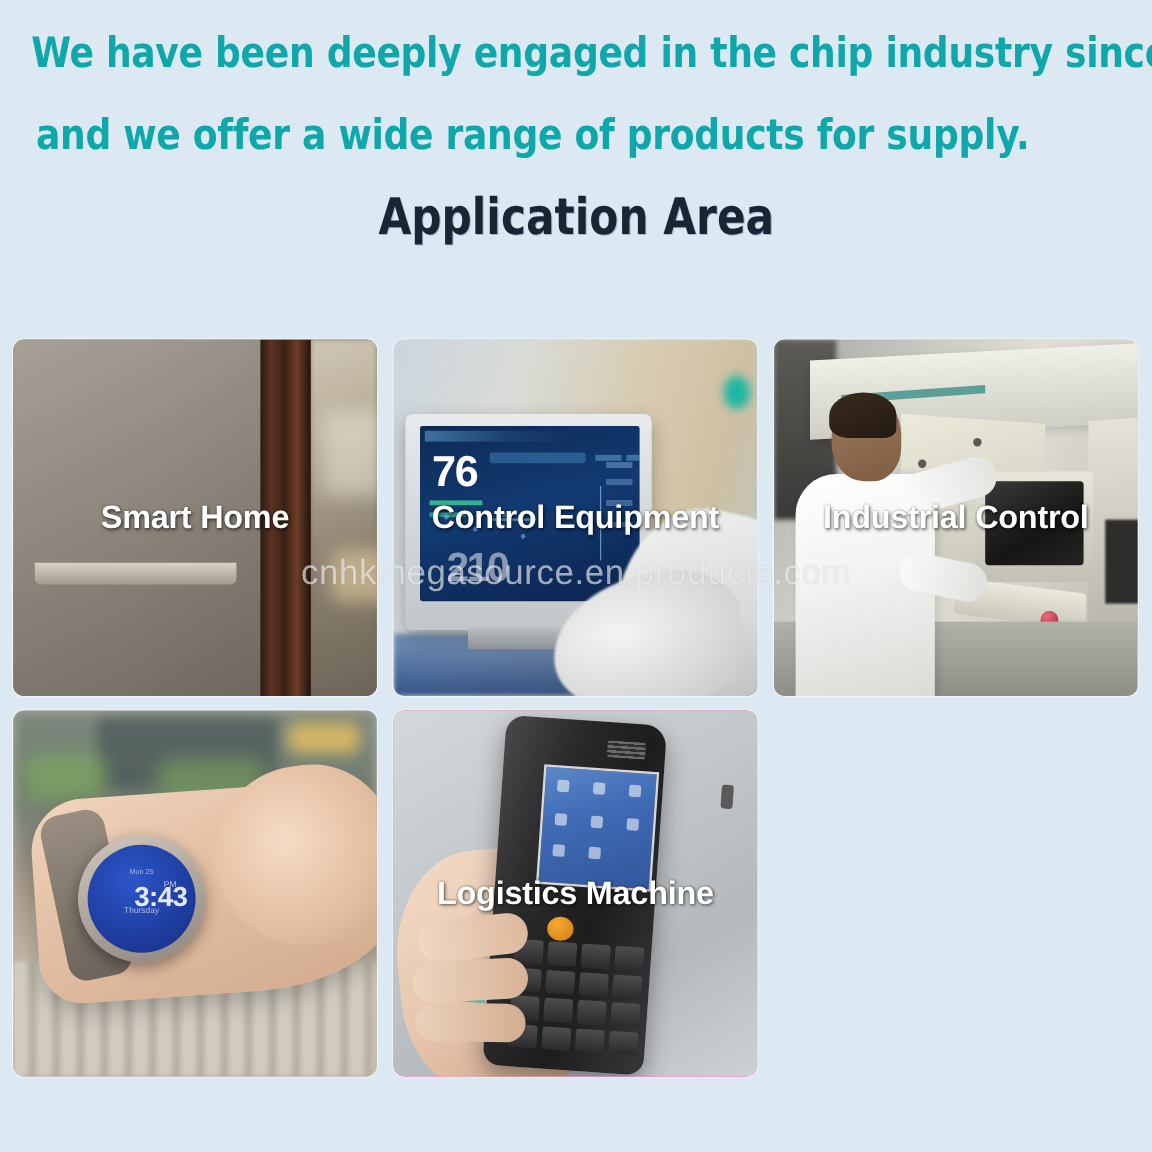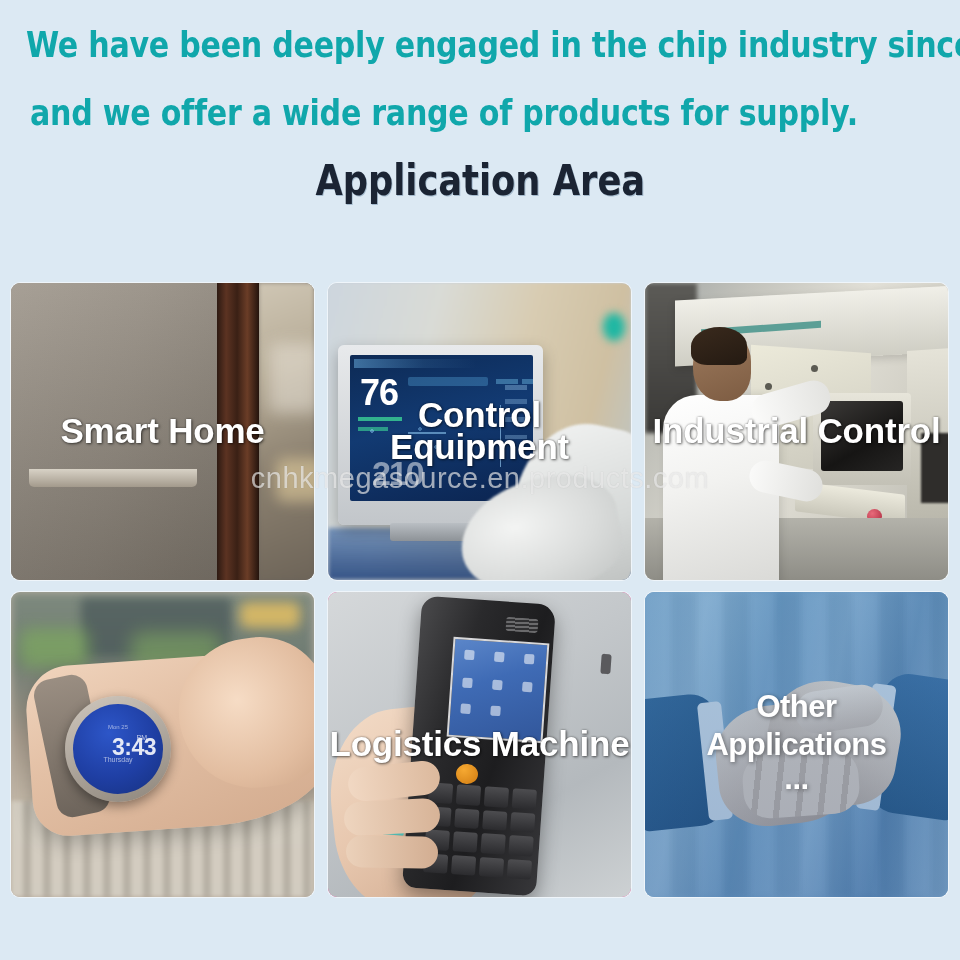--- a/index.html
+++ b/index.html
@@ -76,21 +76,21 @@
     box-shadow: 0 0 0 1px rgba(255,255,255,0.55);
   }
   .card-label {
     position: absolute;
     left: 0;
     width: 100%;
     text-align: center;
     color: #ffffff;
     font-family: "Liberation Sans", sans-serif;
     font-weight: bold;
-    font-size: 35px;
+    font-size: 27px;
     line-height: 32px;
     letter-spacing: -0.2px;
     text-shadow: 1px 1px 3px rgba(0,0,0,0.55), 0 0 2px rgba(0,0,0,0.4);
     z-index: 30;
     pointer-events: none;
   }
   .label-mid { top: 50%; transform: translateY(-52%); }
 
   
   .c-home { background: #8b8376; }
@@ -659,36 +659,18 @@
         <span class="log-key"></span>
         <span class="log-key"></span>
       </div>
       <div class="log-teal"></div>
       <div class="log-finger1"></div>
       <div class="log-finger2"></div>
       <div class="log-finger3"></div>
       <div class="card-label label-mid">Logistics Machine</div>
     </div>
 
-    <div class="card c-other">
-      <div class="oth-bg"></div>
-      <div class="oth-vstripe"></div>
-      <div class="oth-sleeve-l"></div>
-      <div class="oth-sleeve-r"></div>
-      <div class="oth-cuff-l"></div>
-      <div class="oth-cuff-r"></div>
-      <div class="oth-hand-a"></div>
-      <div class="oth-hand-b"></div>
-      <div class="oth-knuckles"></div>
-      <div class="oth-fingers"></div>
-      <div class="oth-tint"></div>
-      <div class="oth-label">
-        <div>Other</div>
-        <div>Applications</div>
-        <div class="oth-dots">...</div>
-      </div>
-    </div>
 
   </div>
 
   <div class="watermark">cnhkmegasource.en.products.com</div>
 
 </div>
 
 </body></html>

